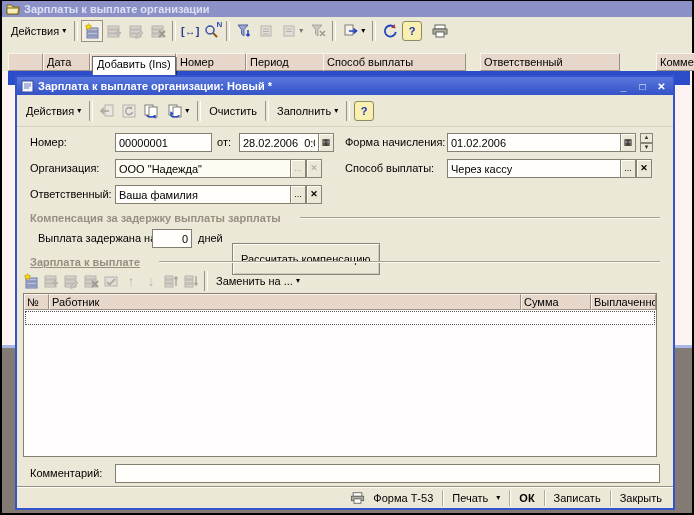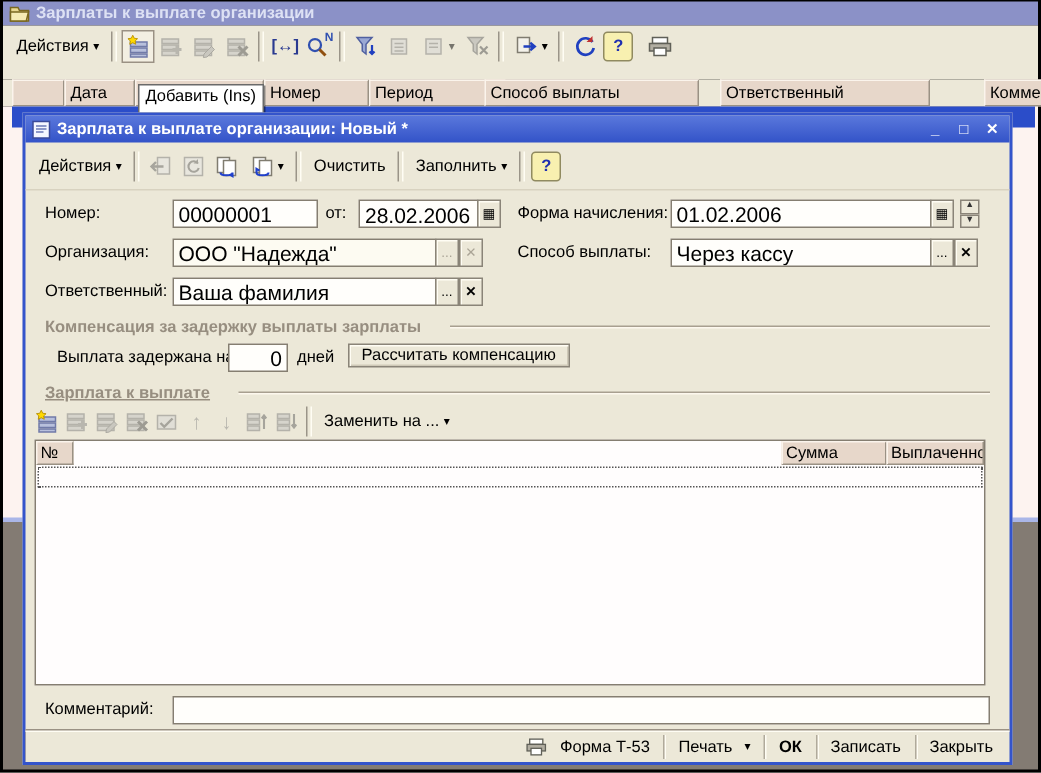--- a/index.html
+++ b/index.html
@@ -25,26 +25,26 @@
   .dis{filter:grayscale(1) opacity(.5);}
   .tsep{width:2px;height:20px;border-left:1px solid #9a9488;border-right:1px solid #fffdf4;margin:1px 3px;}
   .help-badge{width:18px;height:18px;background:#f8f0b0;border:1px solid #908a60;border-radius:3px;color:#2030b0;font-weight:bold;display:flex;align-items:center;justify-content:center;}
   
   .dialog{left:15px;top:75px;width:660px;height:435px;border:2px solid #3454cb;background:#ece8d8;box-sizing:border-box;z-index:10;}
   .dtitle{left:0;top:0;width:656px;height:18px;background:linear-gradient(180deg,#5a78dc,#3353c8);display:flex;align-items:center;gap:4px;padding:0 4px;box-sizing:border-box;color:#fff;}
   .dtitle .t{font-weight:bold;flex:1;}
   .winbtn{width:15px;height:13px;display:flex;align-items:center;justify-content:center;color:#fff;font-size:10px;font-weight:bold;}
   .dtoolbar{left:0;top:18px;width:656px;height:32px;display:flex;align-items:center;padding:0 4px;box-sizing:border-box;border-bottom:1px solid #d8d2c0;}
   .lbl{position:absolute;height:19px;line-height:19px;white-space:nowrap;}
-  .inp{position:absolute;height:19px;background:#fffefb;border:1px solid #857e71;box-sizing:border-box;font-family:"Liberation Sans",sans-serif;font-size:14px;padding:0 3px;color:#000;}
+  .inp{position:absolute;height:19px;background:#fffefb;border:1px solid #857e71;box-sizing:border-box;font-family:"Liberation Sans",sans-serif;font-size:11px;padding:0 3px;color:#000;}
   .sq{position:absolute;height:19px;width:16px;background:#ece8d8;border:1px solid #8a8478;box-shadow:inset 1px 1px 0 #fffdf4;box-sizing:border-box;display:flex;align-items:center;justify-content:center;font-size:9px;line-height:9px;}
   .sq.gray{color:#aaa496;}
   .section{position:absolute;left:13px;right:13px;height:13px;display:flex;align-items:center;gap:19px;color:#978e80;font-weight:bold;}
   .section .line{flex:1;height:0;border-top:1px solid #a89f90;border-bottom:1px solid #fdf8ee;}
-  .pbtn{position:absolute;height:16px;background:#ece8d8;border:1px solid #8a8478;box-shadow:inset 1px 1px 0 #fffdf4,inset -1px -1px 0 #cfc9b8;box-sizing:border-box;display:flex;align-items:center;justify-content:center;padding:0 8px;}
+  .pbtn{position:absolute;height:32px;background:#ece8d8;border:1px solid #8a8478;box-shadow:inset 1px 1px 0 #fffdf4,inset -1px -1px 0 #cfc9b8;box-sizing:border-box;display:flex;align-items:center;justify-content:center;padding:0 8px;margin-top:14px;}
   .ttool{position:absolute;left:4px;top:192px;width:648px;height:24px;display:flex;align-items:center;}
   .ttool .ibtn{width:20px;height:20px;}
   .tbl{position:absolute;left:6px;top:216px;width:634px;height:164px;border:1px solid #857e71;background:#fffdfd;box-sizing:border-box;}
   .tbl .hrow{position:relative;height:16px;}
   .tbl .hc{position:absolute;top:0;height:16px;background:#e7d7ca;border:1px solid #9a9184;border-top-color:#fbf4ec;border-left-color:#fbf4ec;box-sizing:border-box;padding:1px 2px 0 2px;overflow:hidden;white-space:nowrap;}
   .focusrow{position:absolute;left:1px;right:1px;top:17px;height:14px;border:1px dotted #555;box-sizing:border-box;}
   .dfooter{position:absolute;left:0;top:410px;width:656px;height:21px;border-top:1px solid #fffdf4;box-shadow:0 -1px 0 #9a9184;display:flex;align-items:center;justify-content:flex-end;gap:6px;padding-right:8px;box-sizing:border-box;}
   .vsep{width:1px;height:16px;background:#b0aa9b;box-shadow:1px 0 0 #fffdf4;}
   .fitem{display:flex;align-items:center;gap:8px;padding:1px 3px;}
   .spinner{position:absolute;width:13px;height:19px;display:flex;flex-direction:column;}
@@ -393,20 +393,21 @@
       <div class="tsep"></div>
       <div class="tbtn">
         <span>Заменить на ...</span>
           <span class="arrow">▾</span>
       </div>
     </div>
 
     <div class="tbl">
       <div class="hrow">
         <div class="hc" style="left:0;width:25px;"><span>№</span></div>
+        <div class="hc" style="left:25px;width:472px;"><span>Работник</span></div>
         <div class="hc" style="left:497px;width:70px;"><span>Сумма</span></div>
         <div class="hc" style="left:567px;width:65px;"><span>Выплаченность...</span></div>
       </div>
       <div class="focusrow"></div>
     </div>
 
     <span class="lbl" style="left:13px;top:387px;">Комментарий:</span>
     <input class="inp" style="left: 98px; top: 387px; width: 545px;">
 
     <div class="dfooter">

